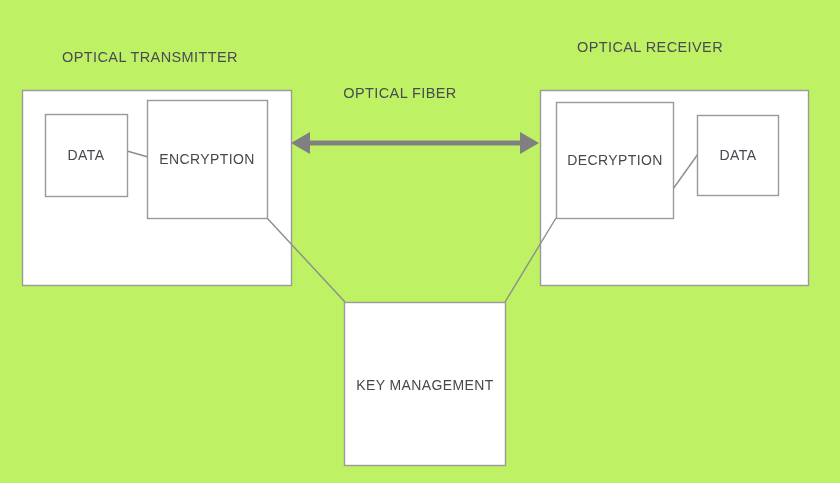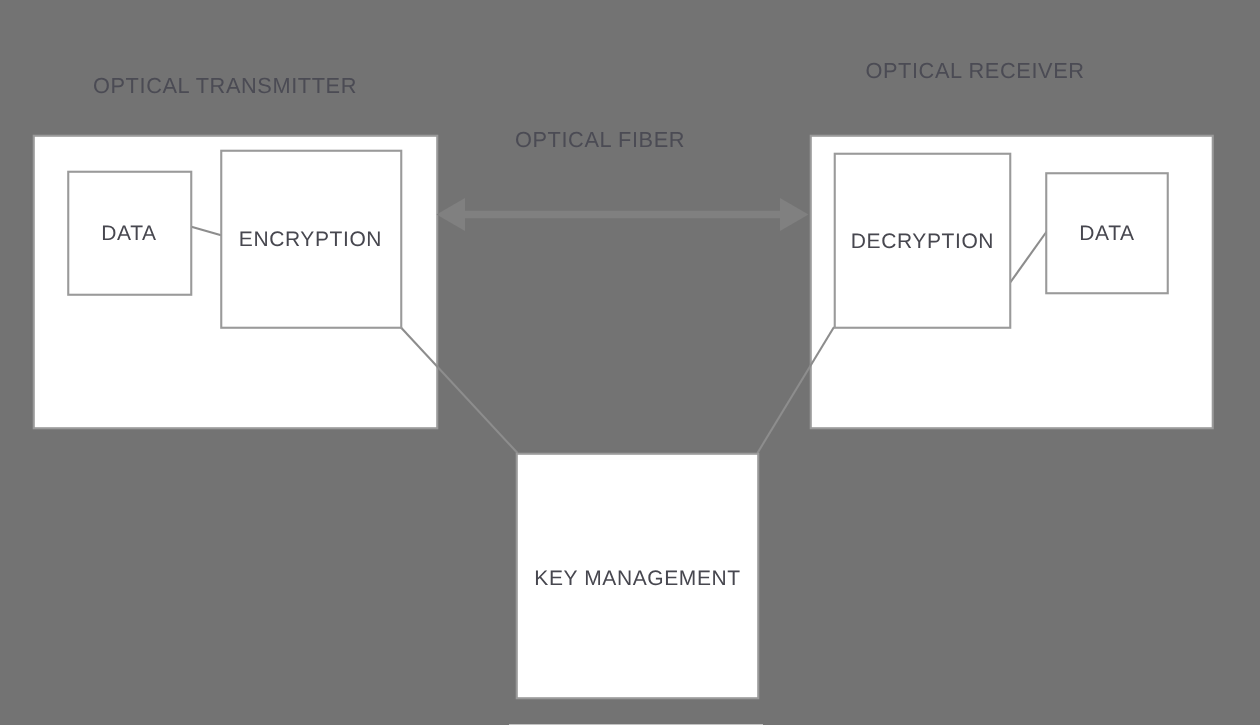--- a/index.html
+++ b/index.html
@@ -8,21 +8,21 @@
     padding: 0;
     background: #ffffff;
   }
   body {
     font-family: "Liberation Sans", sans-serif;
   }
   #diagram-root {
     position: relative;
     width: 840px;
     height: 483px;
-    background: #737373;
+    background: #bef264;
     overflow: hidden;
   }
   #diagram-svg {
     position: absolute;
     left: 0;
     top: 0;
     width: 840px;
     height: 483px;
     display: block;
   }

